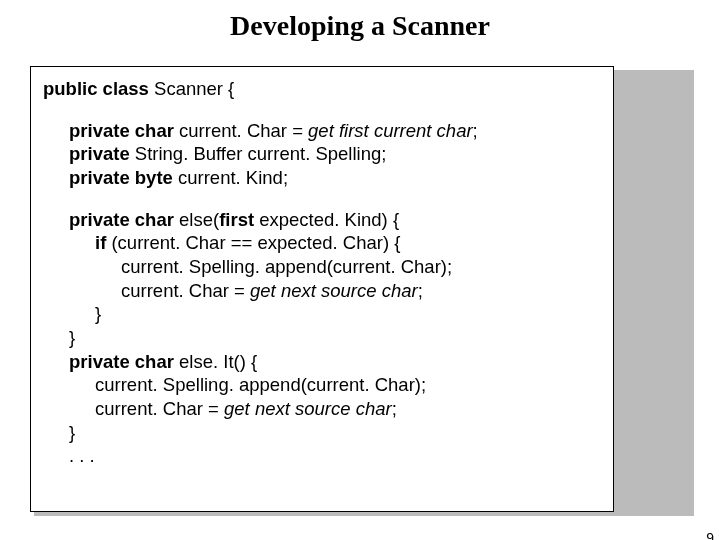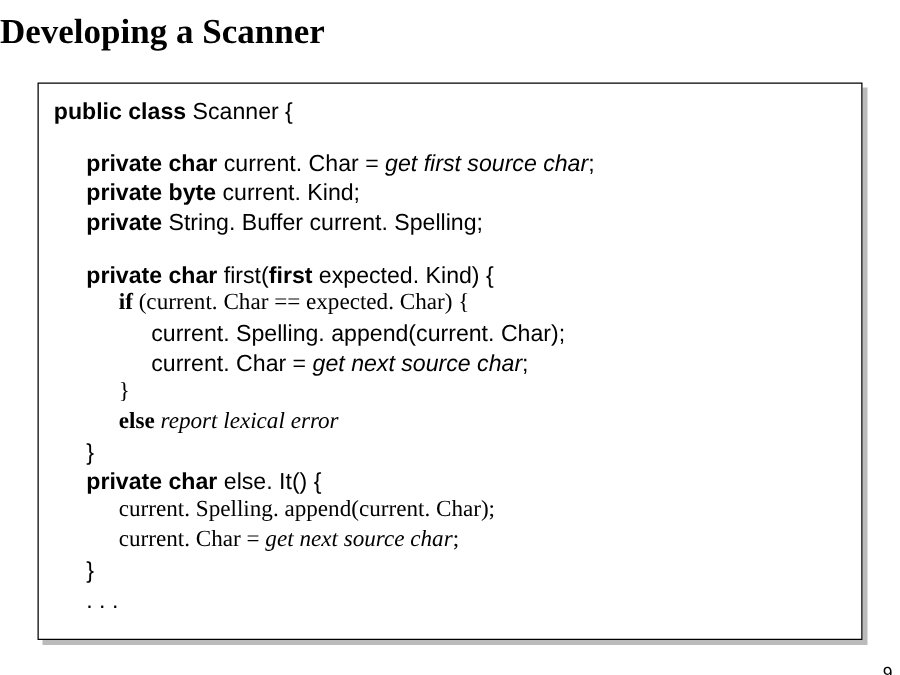--- a/index.html
+++ b/index.html
@@ -12,50 +12,51 @@
     color: #000;
     overflow: hidden;
   }
   .slide {
     position: relative;
     width: 720px;
     height: 540px;
     box-sizing: border-box;
   }
   .title {
+    text-align: center;
     font-weight: bold;
     font-size: 28px;
     margin-top: 10px;
   }
   .code-box-shadow {
     position: absolute;
     left: 34px;
     top: 60px;
     width: 660px;
     height: 446px;
     background: #bbb;
   }
   .code-box {
     position: absolute;
     left: 30px;
     top: 56px;
-    width: 660px;
+    width: 584px;
     height: 446px;
     background: #fff;
     border: 1px solid #000;
     box-sizing: border-box;
     padding: 10px 12px;
     font-family: Arial, Helvetica, sans-serif;
     font-size: 18.5px;
     line-height: 1.28;
   }
   .kw { font-weight: bold; }
   .it { font-style: italic; }
   .ind1 { padding-left: 26px; display: block; }
-  .ind2 { padding-left: 52px; display: block; font-family: Liberation Serif, serif; }
+  .ind2 { padding-left: 52px; display: block; }
   .ind3 { padding-left: 78px; display: block; }
   .blank { height: 18px; }
   .page-num {
     position: absolute;
     right: 6px;
     bottom: 4px;
     font-family: Arial, Helvetica, sans-serif;
     font-size: 14px;
   }
 </style>
@@ -67,39 +68,38 @@
   <div class="title">Developing a Scanner</div>
 
   <div class="code-box-shadow"></div>
 
   <div class="code-box">
 
     <div><span class="kw">public class</span><span> Scanner {</span></div>
 
     <div class="blank"></div>
 
-    <div class="ind1"><span class="kw">private char</span><span> current. Char = </span><span class="it">get first source char</span><span>;</span></div>
+    <div class="ind1"><span class="kw">private char</span><span> current. Char = </span><span class="it">get first current char</span><span>;</span></div>
+
+    <div class="ind1"><span class="kw">private</span><span> String. Buffer current. Spelling;</span></div>
 
     <div class="ind1"><span class="kw">private byte</span><span> current. Kind;</span></div>
 
-    <div class="ind1"><span class="kw">private</span><span> String. Buffer current. Spelling;</span></div>
-
     <div class="blank"></div>
 
-    <div class="ind1"><span class="kw">private char</span><span> first(</span><span class="kw">first</span><span> expected. Kind) {</span></div>
+    <div class="ind1"><span class="kw">private char</span><span> else(</span><span class="kw">first</span><span> expected. Kind) {</span></div>
 
     <div class="ind2"><span class="kw">if</span><span> (current. Char == expected. Char) {</span></div>
 
     <div class="ind3">current. Spelling. append(current. Char);</div>
 
     <div class="ind3"><span>current. Char = </span><span class="it">get next source char</span><span>;</span></div>
 
     <div class="ind2">}</div>
 
-    <div class="ind2"><span class="kw">else</span><span> </span><span class="it">report lexical error</span></div>
 
     <div class="ind1">}</div>
 
     <div class="ind1"><span class="kw">private char</span><span> else. It() {</span></div>
 
     <div class="ind2">current. Spelling. append(current. Char);</div>
 
     <div class="ind2"><span>current. Char = </span><span class="it">get next source char</span><span>;</span></div>
 
     <div class="ind1">}</div>

